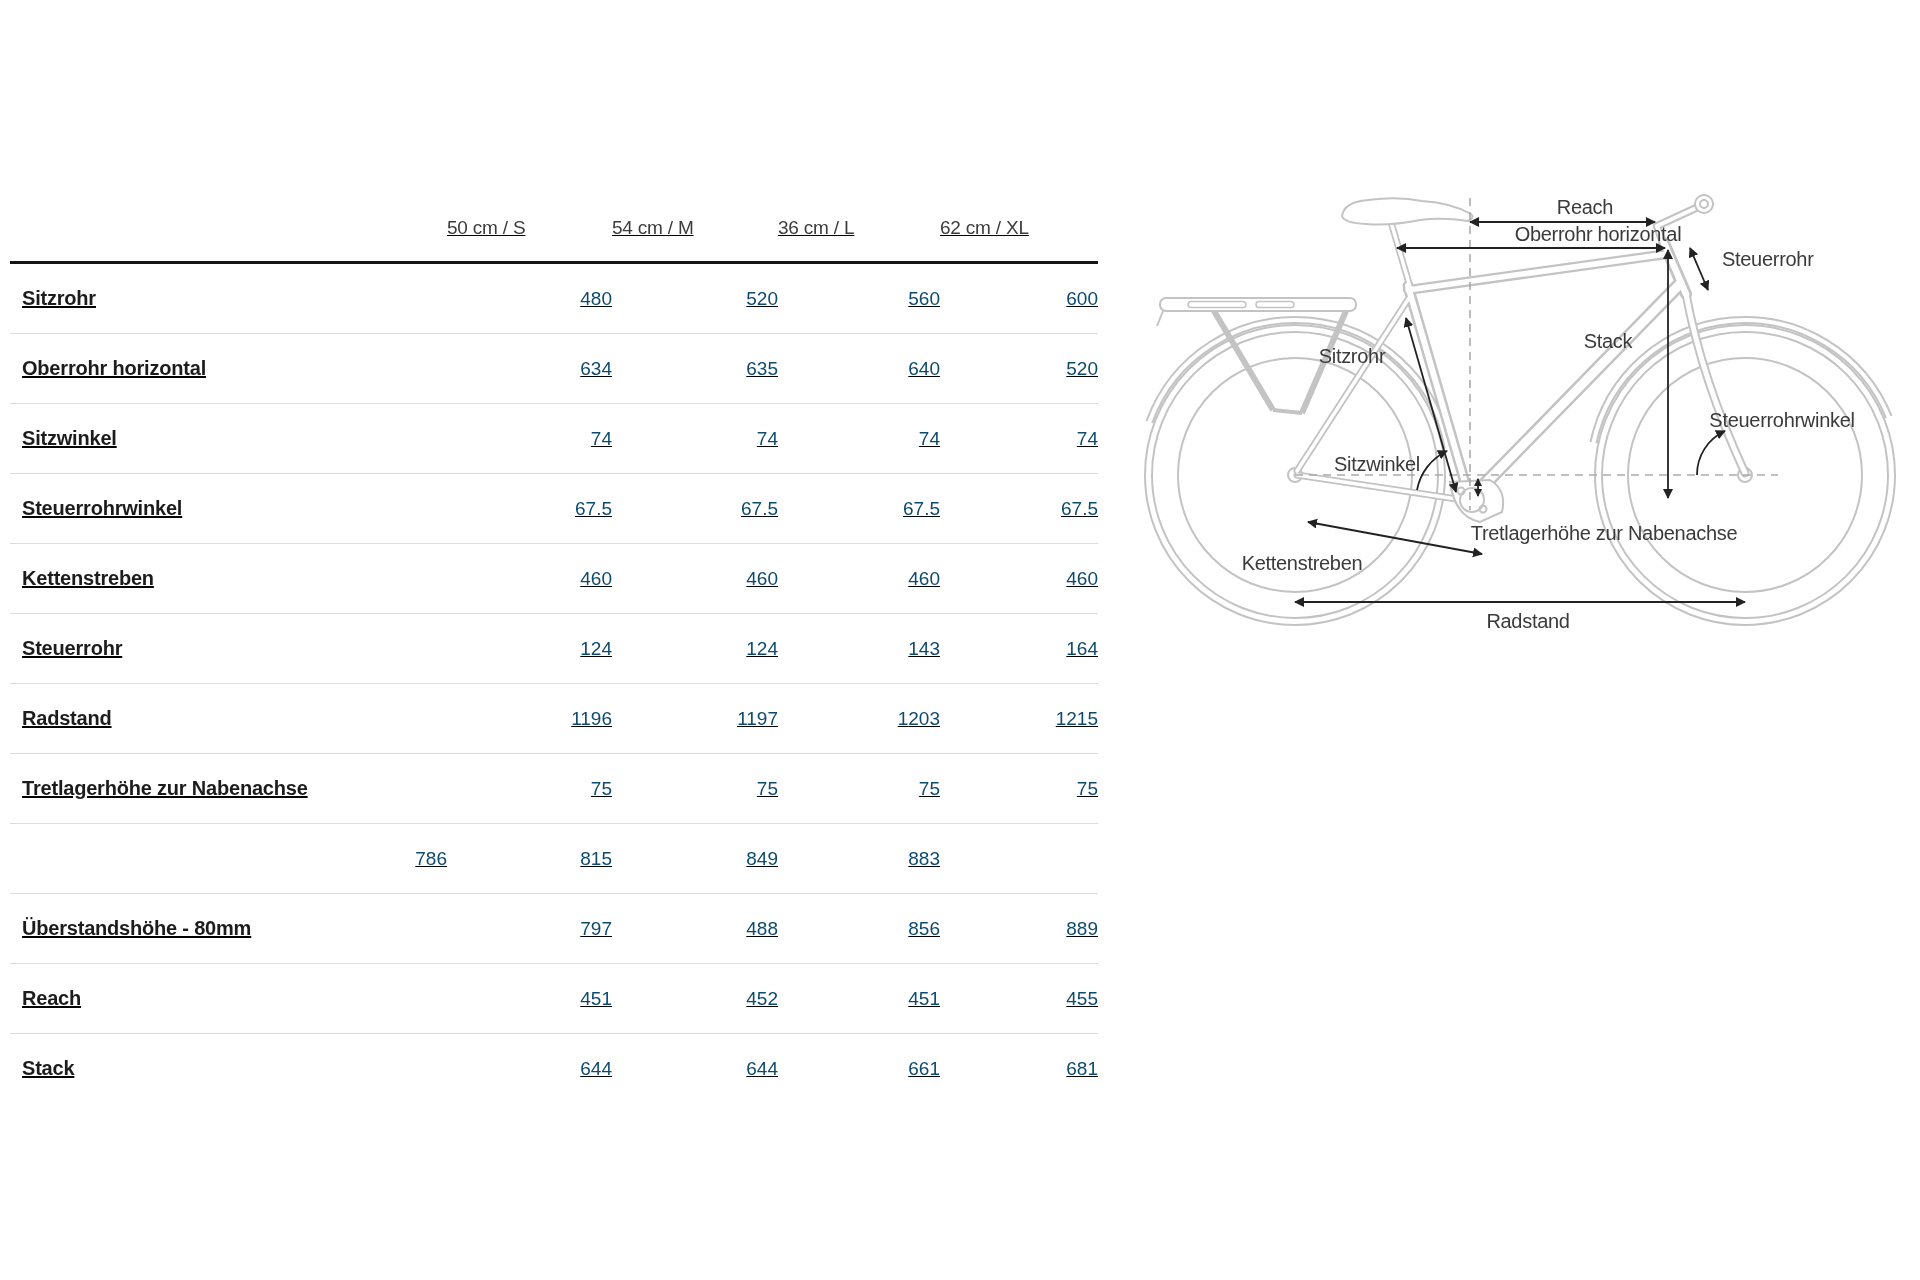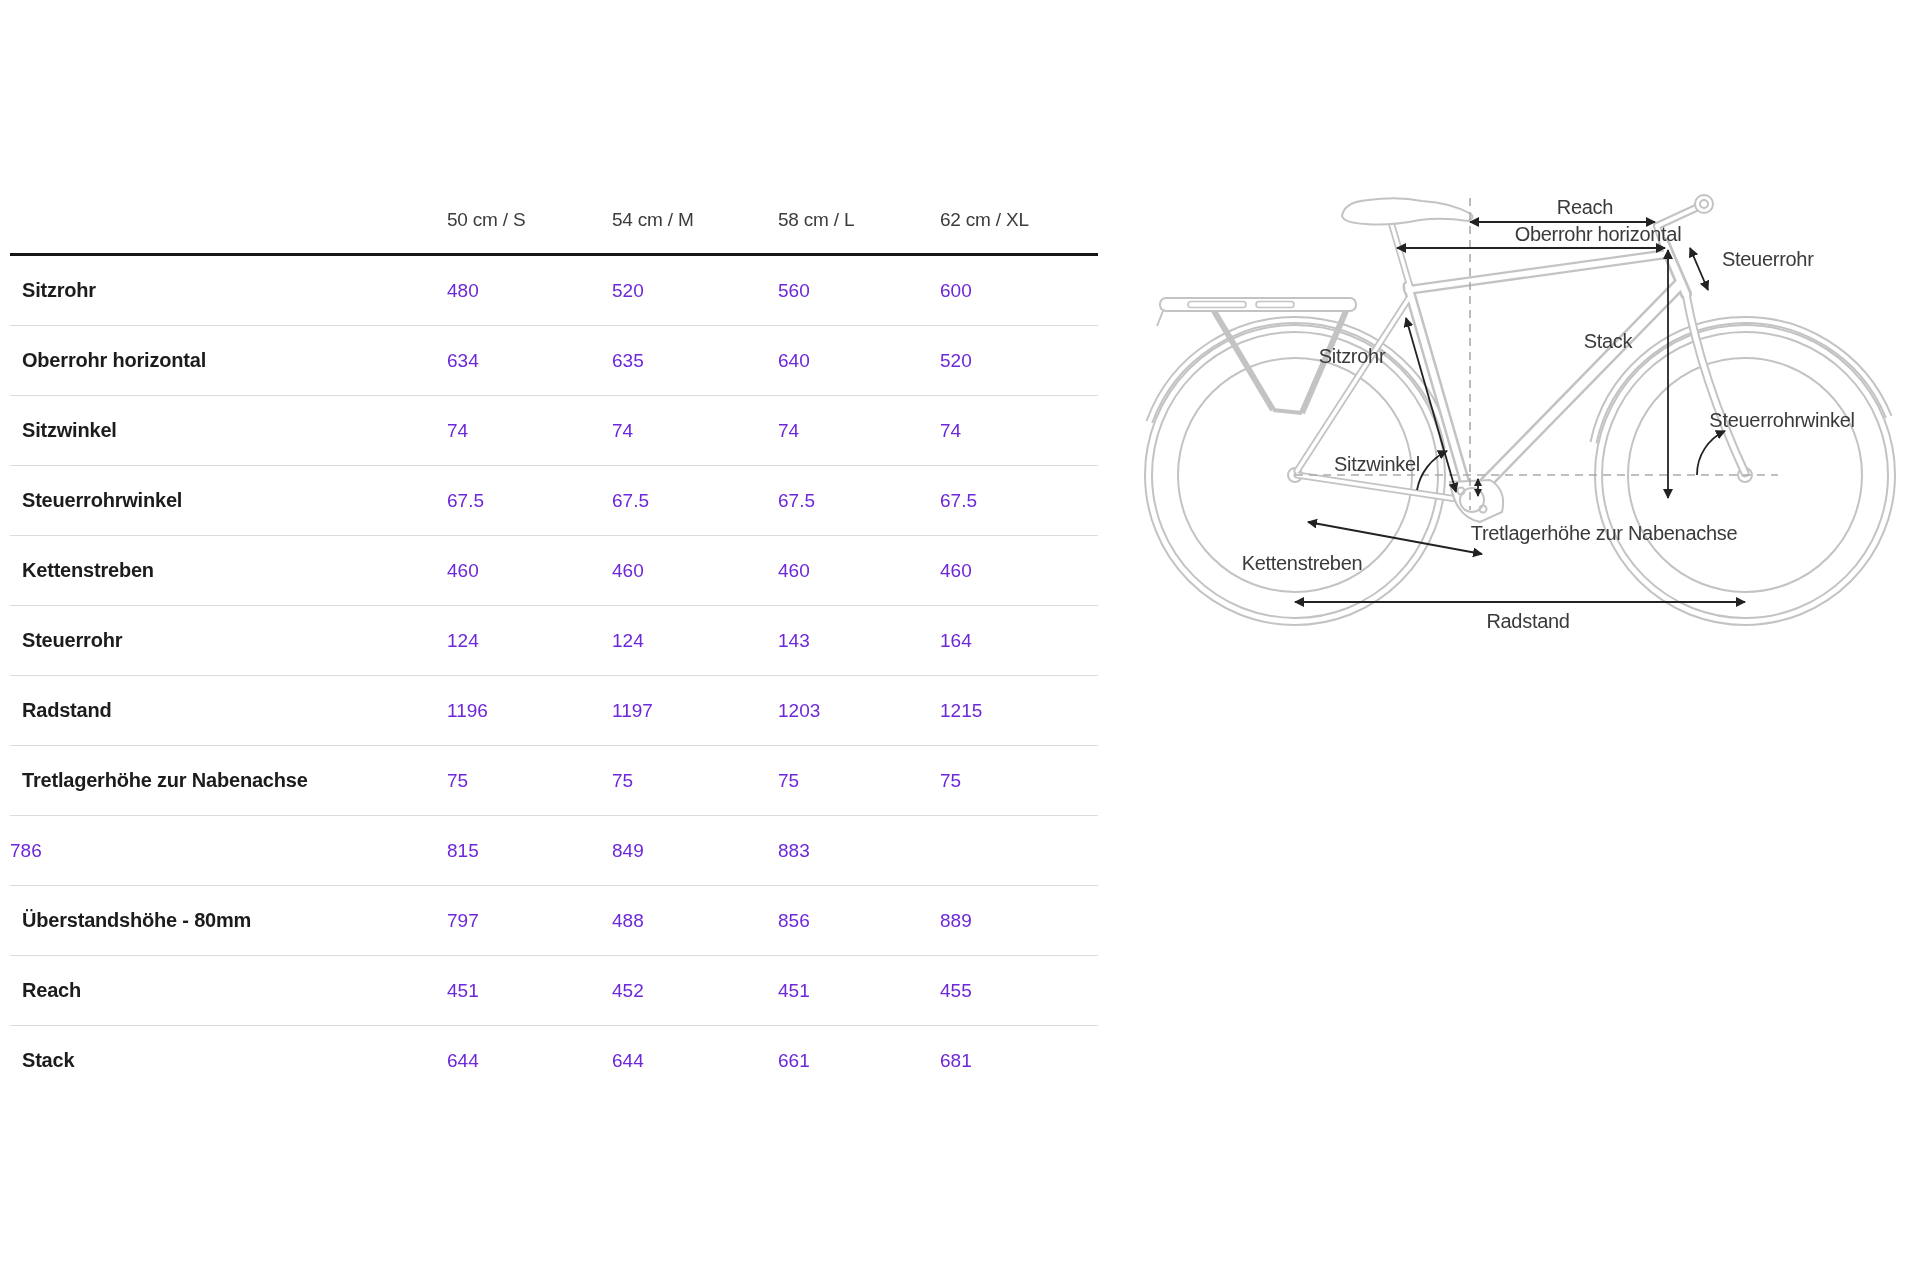--- a/index.html
+++ b/index.html
@@ -1,43 +1,43 @@
 <!DOCTYPE html>
 <html><head>
 <meta charset="utf-8">
 <style>
   html,body{margin:0;padding:0;background:#ffffff;}
   .page{position:relative;width:1920px;height:1280px;background:#ffffff;overflow:hidden;
         font-family:"Liberation Sans",sans-serif;}
 
   
-  .geo-table{position:absolute;left:10px;top:187px;width:1088px;}
+  .geo-table{position:absolute;left:10px;top:195px;width:1088px;text-decoration:underline;}
   .t-head,.t-row{display:grid;grid-template-columns:437px 165px 166px 162px 1fr;align-items:center;}
   .t-head{height:66px;border-bottom:3px solid #161616;}
   .t-row{height:69px;border-bottom:1px solid #dcdcdc;}
   .t-row:last-child{border-bottom:none;}
   .h-cell{font-size:19px;color:#3c3c3c;letter-spacing:-0.2px;}
   .r-label{font-size:20px;font-weight:700;color:#1c1c1c;letter-spacing:-0.2px;padding-left:12px;}
-  .r-val{font-size:19px;color:#6d28d9;}
+  .r-val{font-size:19px;color:#0c4a6e;text-align:right;}
 
   
   .diagram{position:absolute;left:1130px;top:170px;width:780px;height:500px;}
   .dim-label{font-size:20px;fill:#3a3a3a;letter-spacing:-0.3px;font-family:"Liberation Sans",sans-serif;}
 </style>
 </head>
 <body>
 
 <div class="page">
 
   <div class="geo-table">
     <div class="t-head">
         <div class="h-cell"></div>
         <div class="h-cell">50 cm / S</div>
         <div class="h-cell">54 cm / M</div>
-        <div class="h-cell">58 cm / L</div>
+        <div class="h-cell">36 cm / L</div>
         <div class="h-cell">62 cm / XL</div>
       </div>
     <div class="t-body">
         <div class="t-row">
           <div class="r-label">Sitzrohr</div>
           <div class="r-val">480</div>
           <div class="r-val">520</div>
           <div class="r-val">560</div>
           <div class="r-val">600</div>
         </div>

